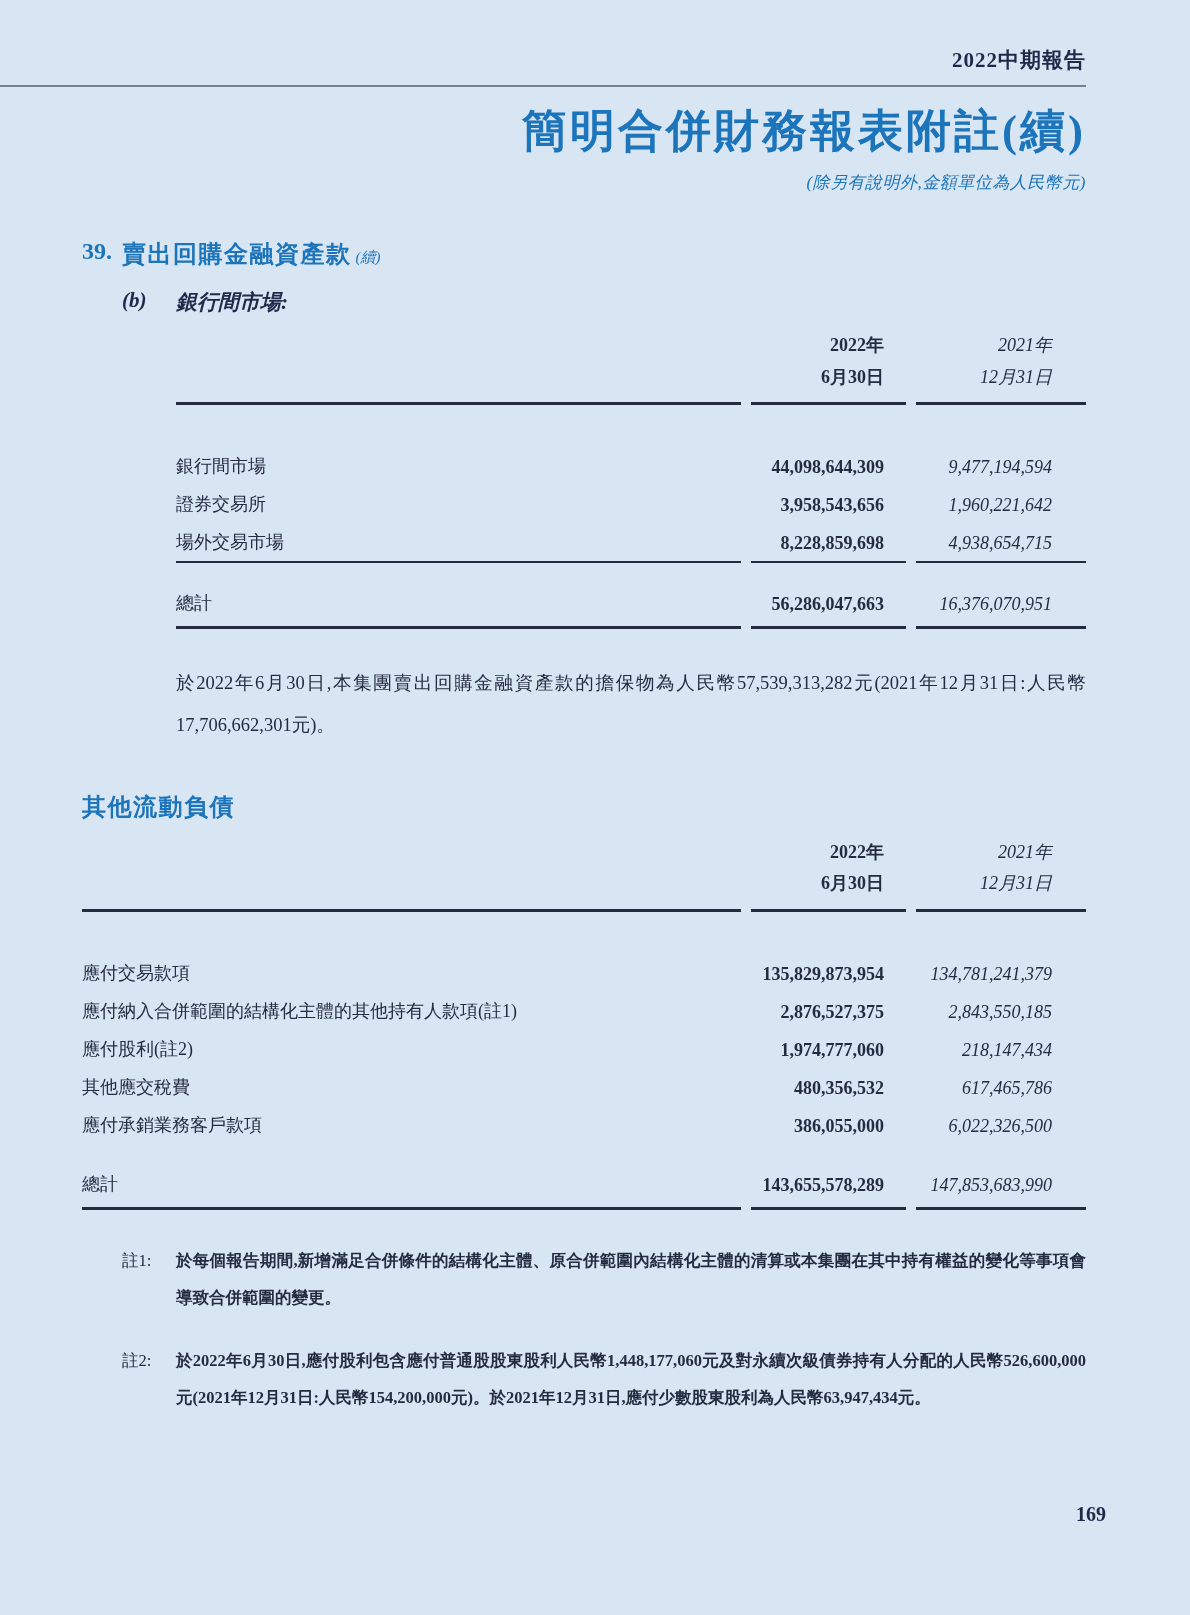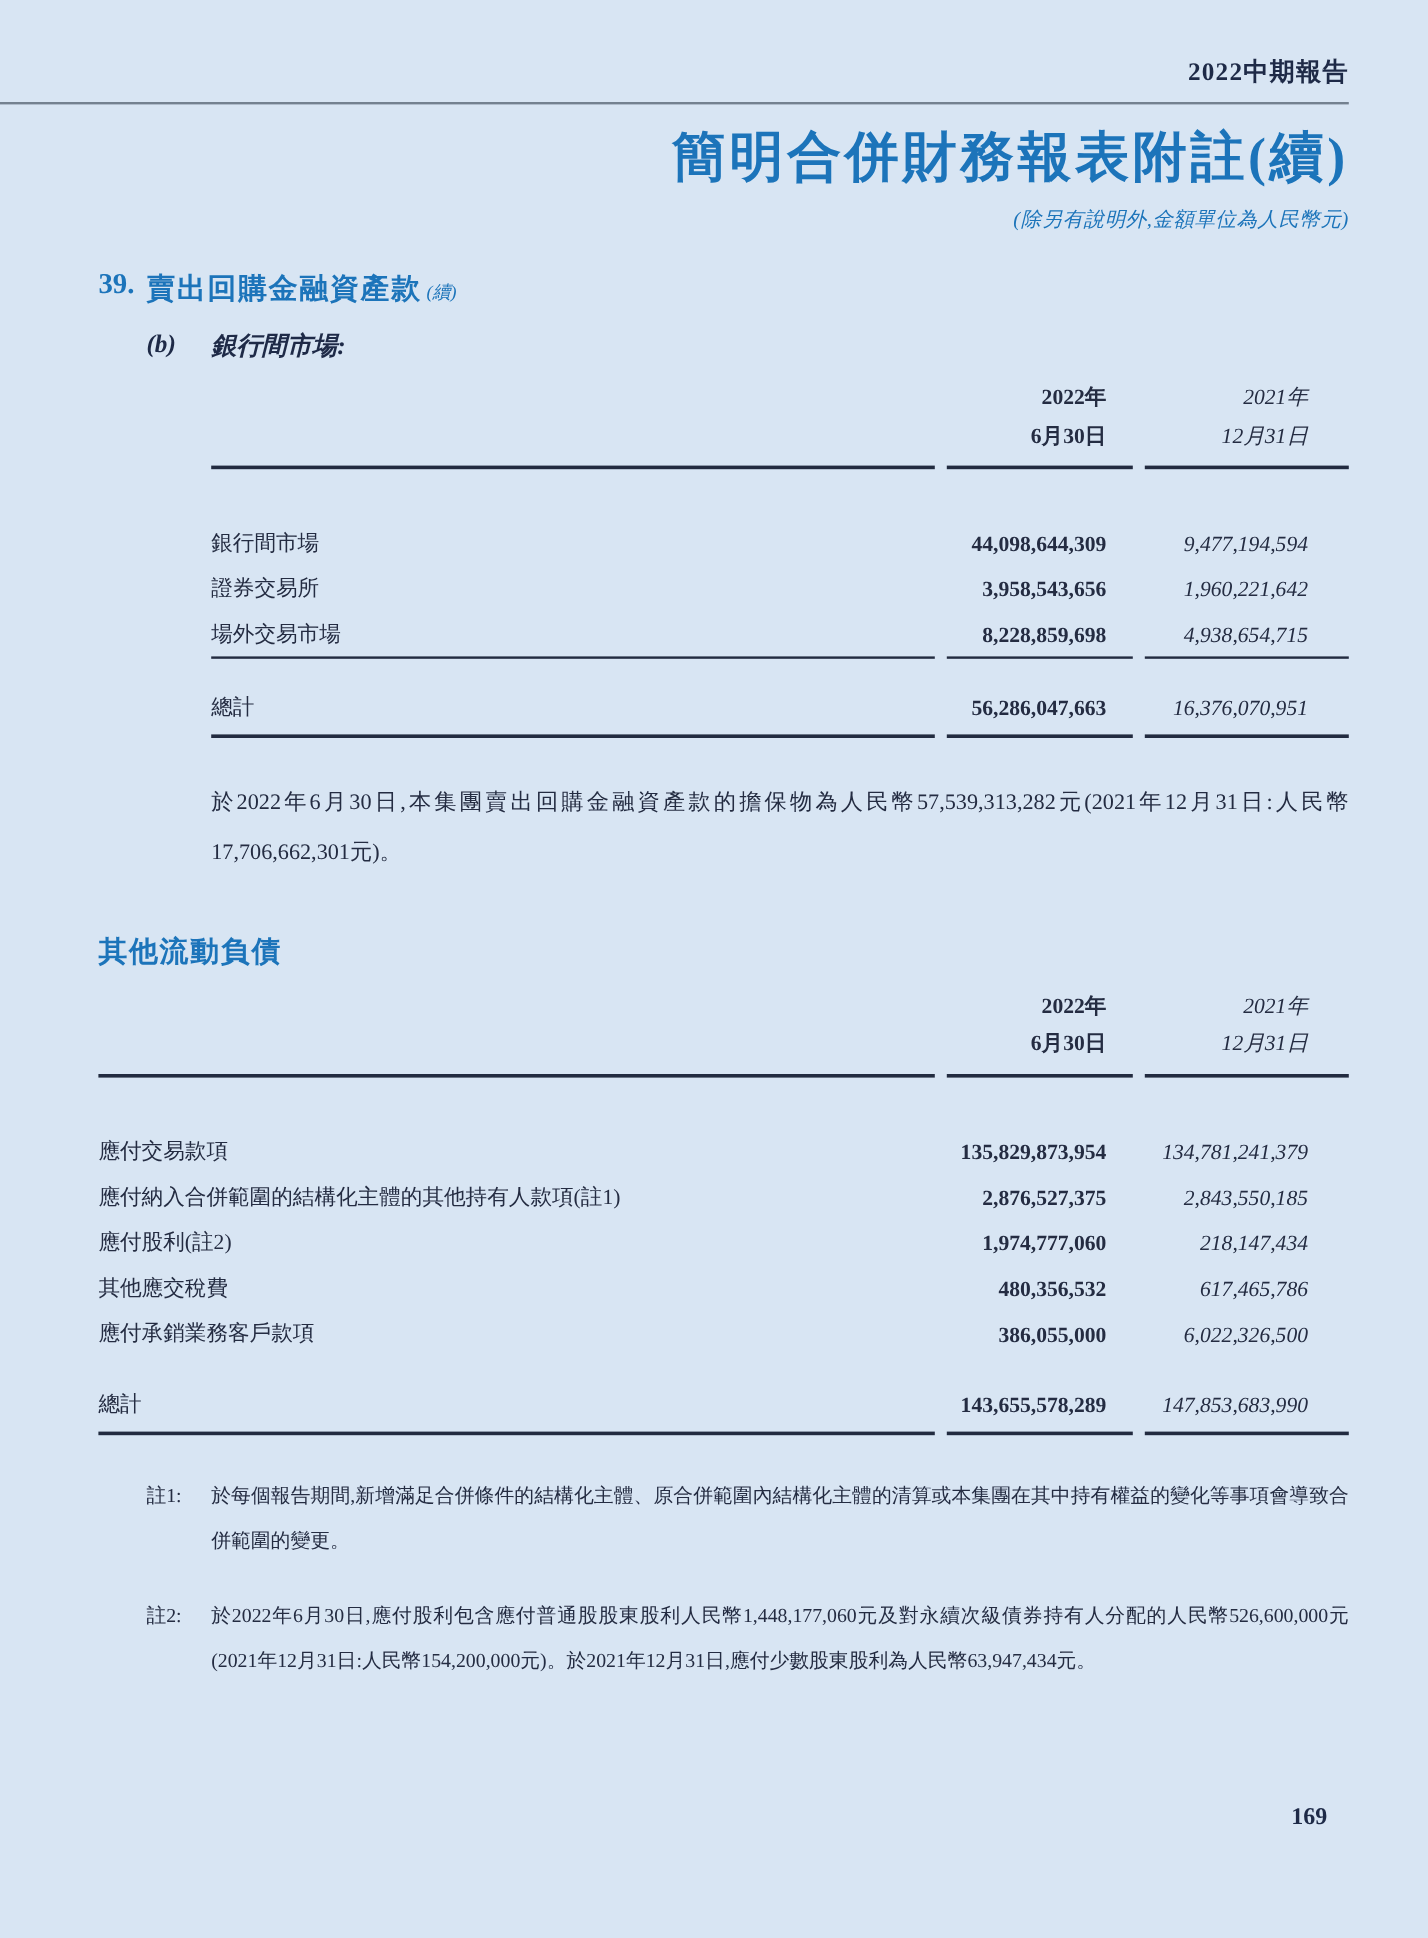--- a/index.html
+++ b/index.html
@@ -6,21 +6,21 @@
   html,body { background:#d8e5f3; }
   body {
     width:1190px; height:1615px;
     font-family:"Liberation Serif","DejaVu Serif",serif;
     color:#232c44;
     position:relative;
   }
   .page {
     position:relative;
     width:1190px; height:1615px;
-    padding:46px 66px 0 82px;
+    padding:46px 104px 0 82px;
   }
 
   
   .report-label {
     text-align:right;
     font-weight:bold;
     font-size:21px;
     color:#1e2a47;
     letter-spacing:1px;
   }
@@ -43,21 +43,21 @@
     text-align:right;
     color:#1c74ba;
     font-style:italic;
     font-size:17px;
     margin-top:12px;
     letter-spacing:0.5px;
   }
 
   
   .section { display:flex; }
-  .section-39 { margin-top:30px; }
+  .section-39 { margin-top:44px; }
   .section-40 { margin-top:44px; }
   .section-number {
     width:40px; flex-shrink:0;
     color:#1c74ba; font-weight:bold; font-size:24px;
   }
   .section-body { flex:1; min-width:0; }
   .section-title { color:#1c74ba; font-weight:bold; font-size:24px; letter-spacing:1.5px; }
   .continued { font-size:15px; font-style:italic; font-weight:normal; letter-spacing:0; margin-left:4px; }
 
   .sub { display:flex; margin-top:18px; }
@@ -101,21 +101,21 @@
     margin-top:34px;
     font-size:18.5px;
     line-height:2.25;
     text-align:justify;
     color:#242c42;
   }
   .footnotes { margin-left:40px; margin-top:32px; }
   .footnote { display:flex; font-size:16.5px; line-height:2.25; color:#242c42; }
   .footnote + .footnote { margin-top:26px; }
   .fn-label { width:54px; flex-shrink:0; }
-  .fn-text { flex:1; text-align:justify; }
+  .fn-text { flex:1; text-align:justify;font-weight:bold; }
 
   .page-number {
     position:absolute;
     top:1503px; right:84px;
     font-weight:bold;
     font-size:20px;
     color:#1e2a47;
   }
 </style>
 </head>

